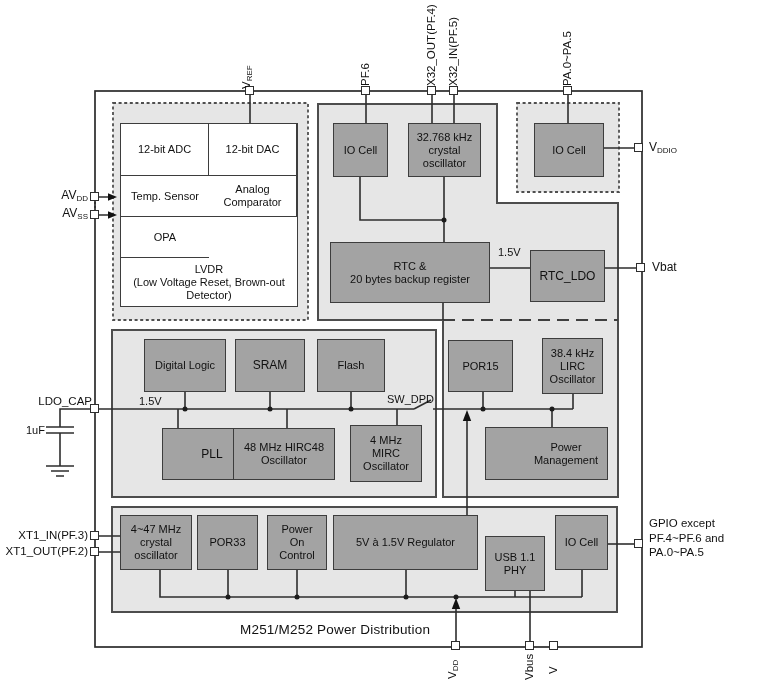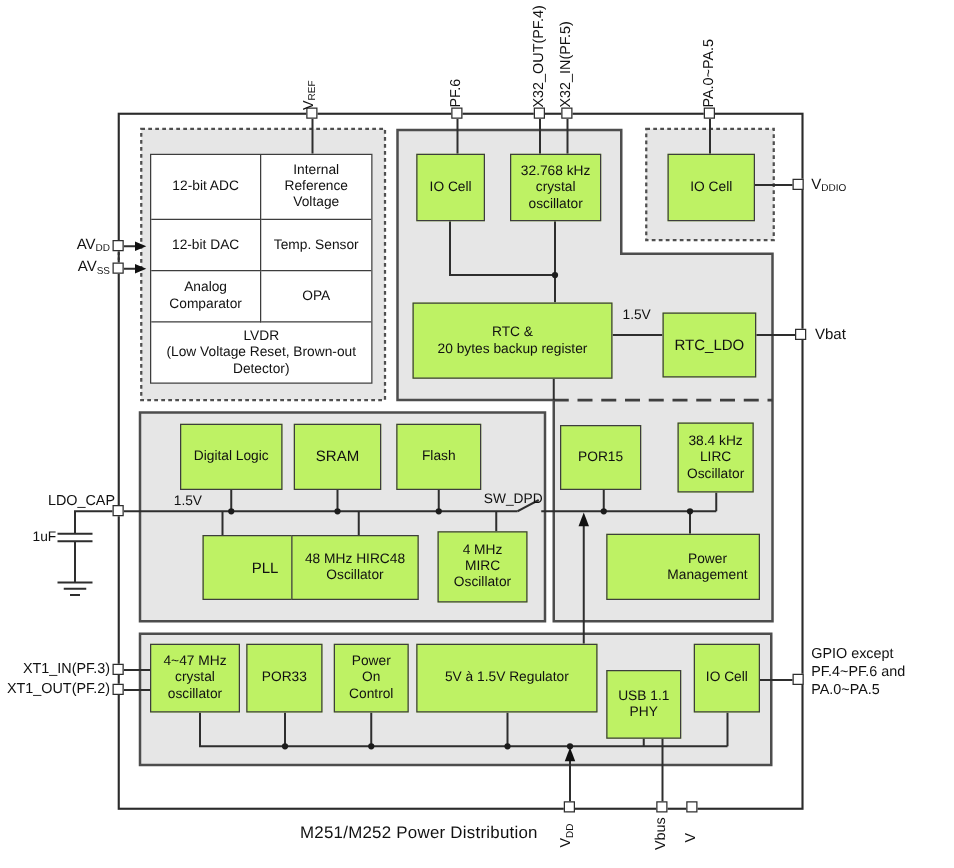--- a/index.html
+++ b/index.html
@@ -1,38 +1,38 @@
 <!DOCTYPE html>
 <html><head>
 <meta charset="utf-8">
 <style>
   html,body{margin:0;padding:0;background:#fff;}
   .canvas{position:relative;width:763px;height:694px;background:#fff;
           font-family:"Liberation Sans",sans-serif;color:#111;overflow:hidden;}
   svg.layer{position:absolute;left:0;top:0;}
-  .blk{position:absolute;background:#bef264;border:1.5px solid #3d3d3d;
+  .blk{position:absolute;background:#a3a3a3;border:1.5px solid #3d3d3d;
        display:flex;align-items:center;justify-content:center;text-align:center;
        font-size:11px;line-height:13px;white-space:pre-line;box-sizing:border-box;}
   .agrid{position:absolute;left:120px;top:123px;width:178px;height:184px;
          background:#fff;border:1.6px solid #3d3d3d;box-sizing:border-box;
          display:grid;grid-template-columns:88px 1fr;grid-template-rows:52px 41px 41px 1fr;}
   .agrid .cell{display:flex;align-items:center;justify-content:center;text-align:center;
          font-size:11px;line-height:13px;white-space:pre-line;box-sizing:border-box;}
   .bR{border-right:1.5px solid #3d3d3d;} .bB{border-bottom:1.5px solid #3d3d3d;}
   .span2{grid-column:1 / span 2;}
   .vlabel{position:absolute;white-space:nowrap;font-size:11.5px;line-height:13px;
           transform:rotate(-90deg);transform-origin:0 100%;}
   .hlabel{position:absolute;white-space:nowrap;font-size:11.5px;line-height:13px;}
   .rlabel{position:absolute;white-space:pre-line;font-size:11.5px;line-height:14.5px;}
   .ralign{text-align:right;}
   sub{font-size:8px;vertical-align:-2px;}
   .netlabel{position:absolute;font-size:11px;white-space:nowrap;}
   .pin{position:absolute;width:9px;height:9px;background:#fff;
        border:1.5px solid #2e2e2e;box-sizing:border-box;}
-  .title{position:absolute;font-size:13.5px;letter-spacing:.2px;margin-top:36px;}
+  .title{position:absolute;font-size:13.5px;letter-spacing:.2px;}
 </style>
 </head>
 <body>
 
 <div class="canvas">
 
   <svg class="layer" width="763" height="694" viewBox="0 0 763 694">
 
     <g>
       <polygon points="318,104 497,104 497,203 618,203 618,497 443,497 443,320 318,320" fill="#e6e6e6" stroke="#4d4d4d" stroke-width="2"></polygon>
@@ -89,23 +89,20 @@
       <polygon points="117,197 108,193.2 108,200.8"></polygon>
       <polygon points="117,215 108,211.2 108,218.8"></polygon>
       <polygon points="467,410 462.8,421 471.2,421"></polygon>
       <polygon points="456,598 451.8,609 460.2,609"></polygon>
       <polygon points="530,571 525.8,582 534.2,582"></polygon>
     </g>
   </svg>
 
   <div class="agrid">
     <div class="cell bR bB">12-bit ADC</div>
-    <div class="cell bB">Internal
-Reference
-Voltage</div>
     <div class="cell bR bB">12-bit DAC</div>
     <div class="cell bB">Temp. Sensor</div>
     <div class="cell bR bB">Analog
 Comparator</div>
     <div class="cell bB">OPA</div>
     <div class="cell span2">LVDR
 (Low Voltage Reset, Brown-out
 Detector)</div>
   </div>
 

